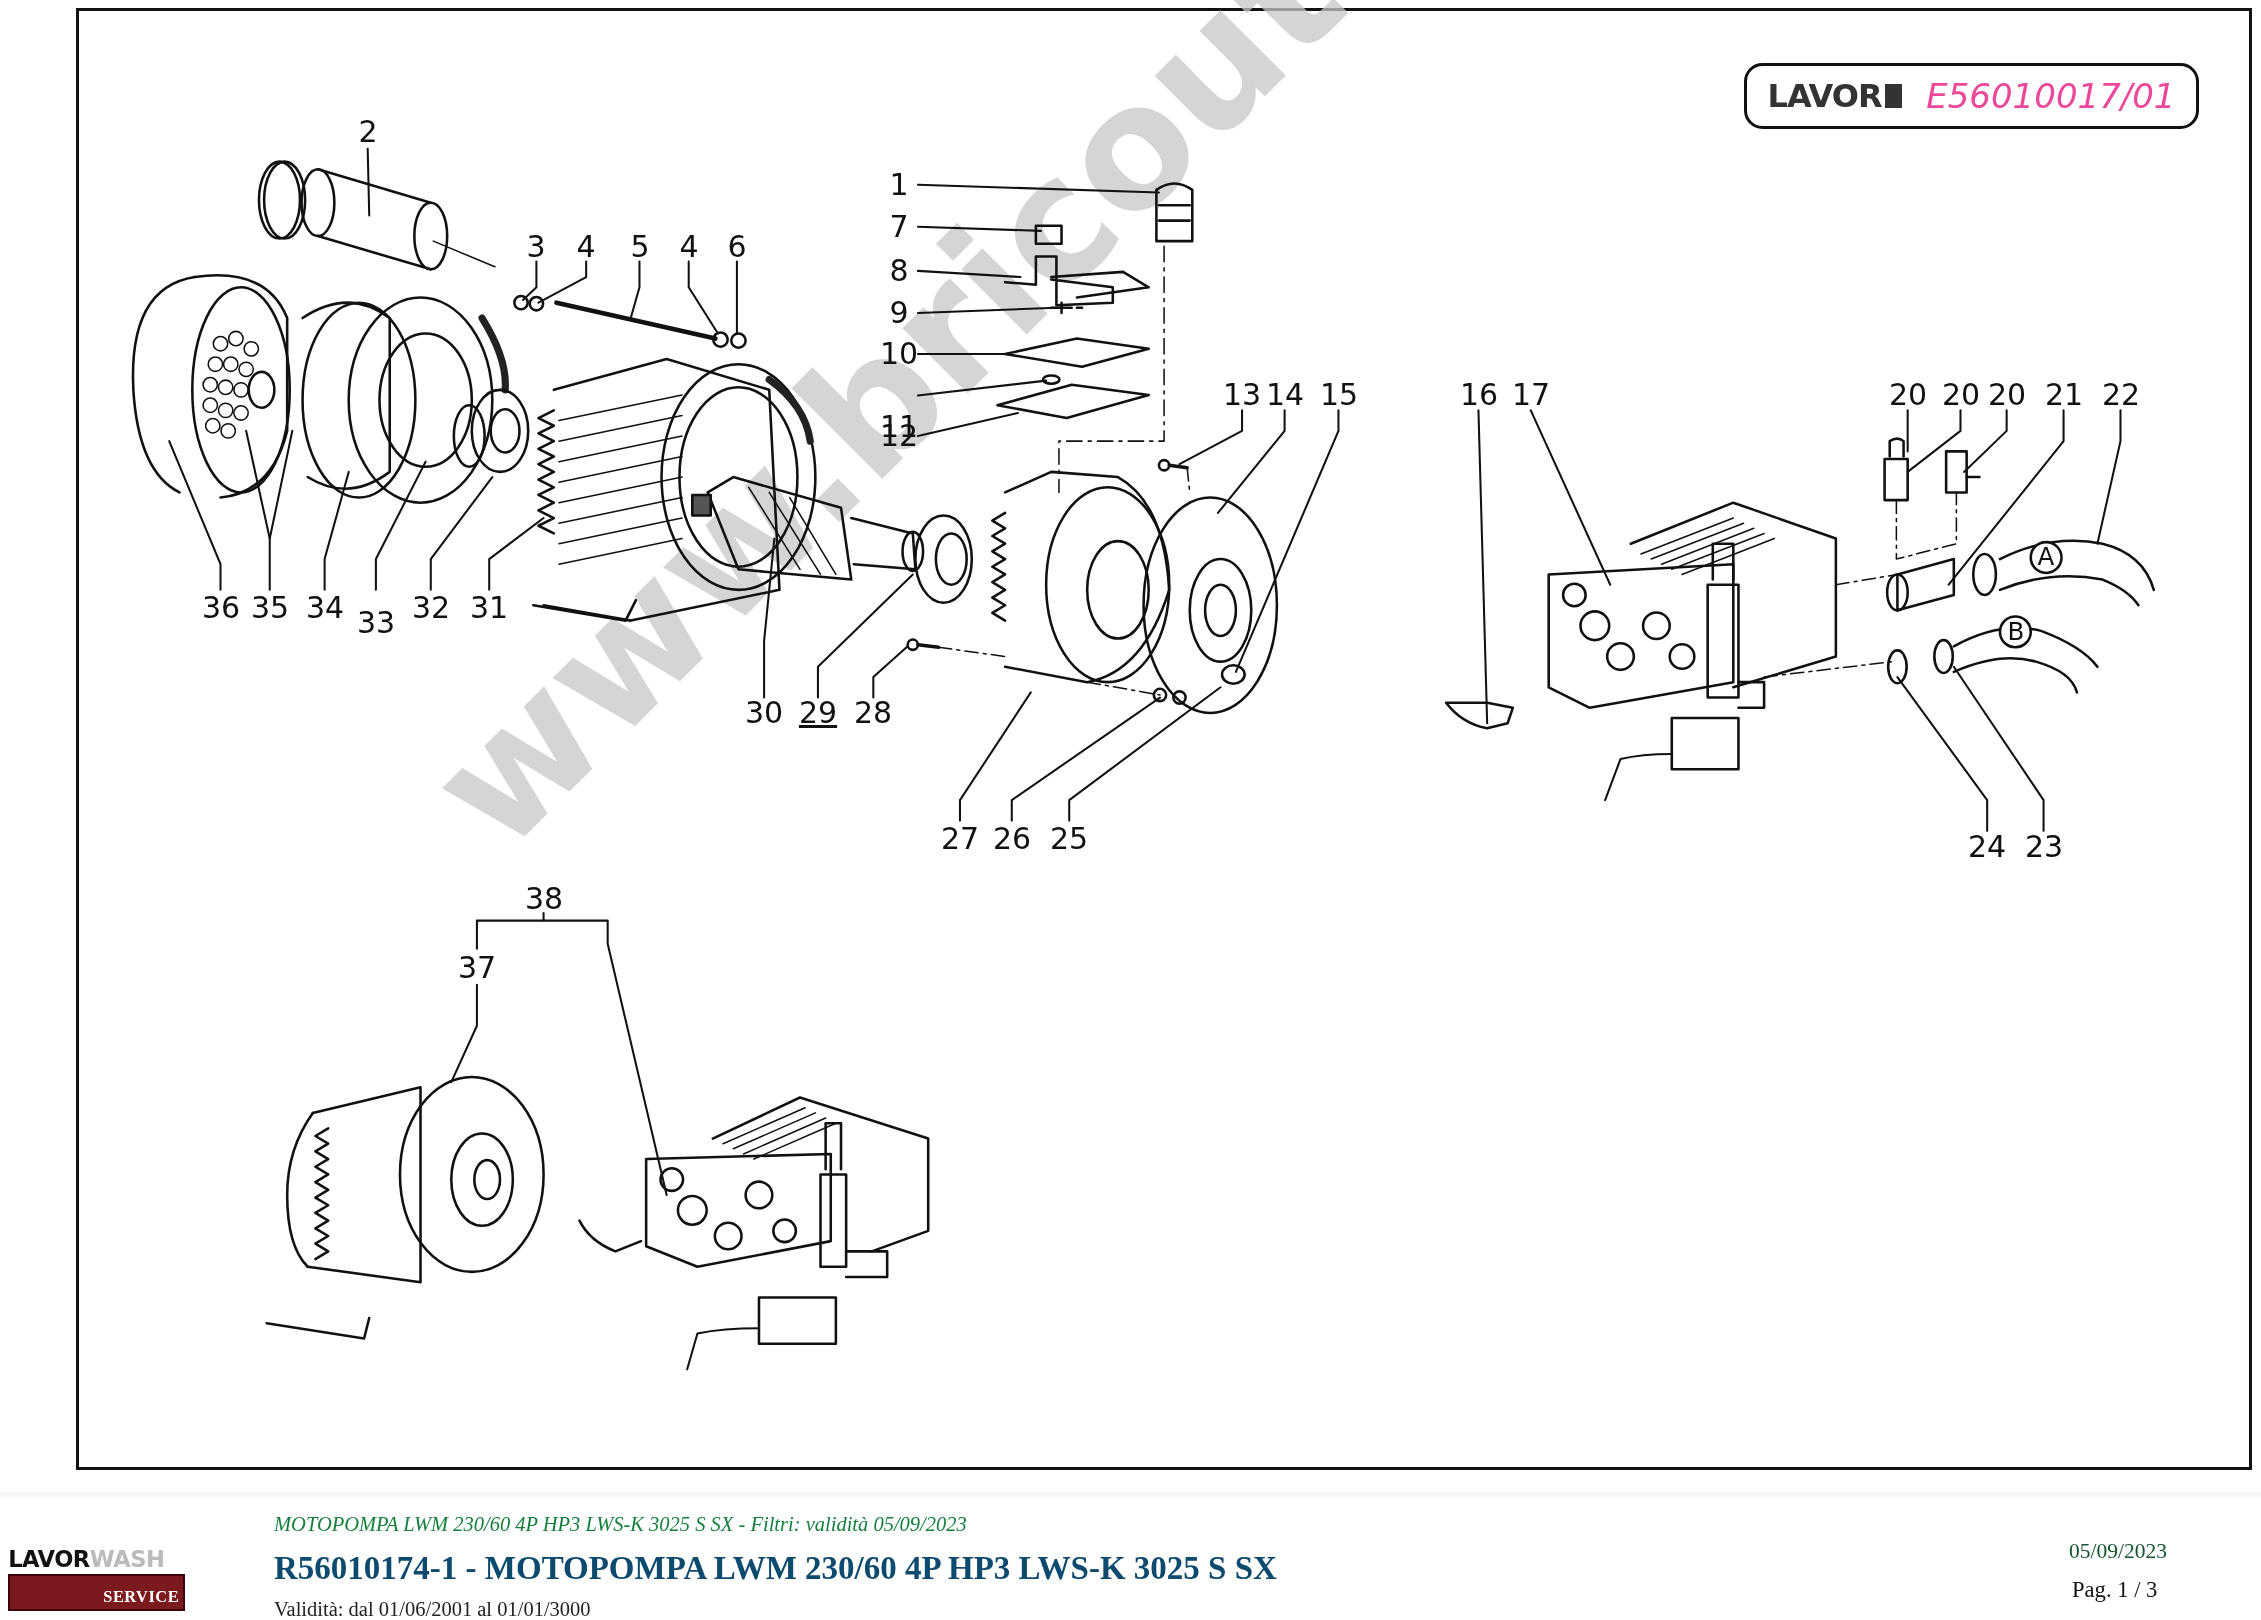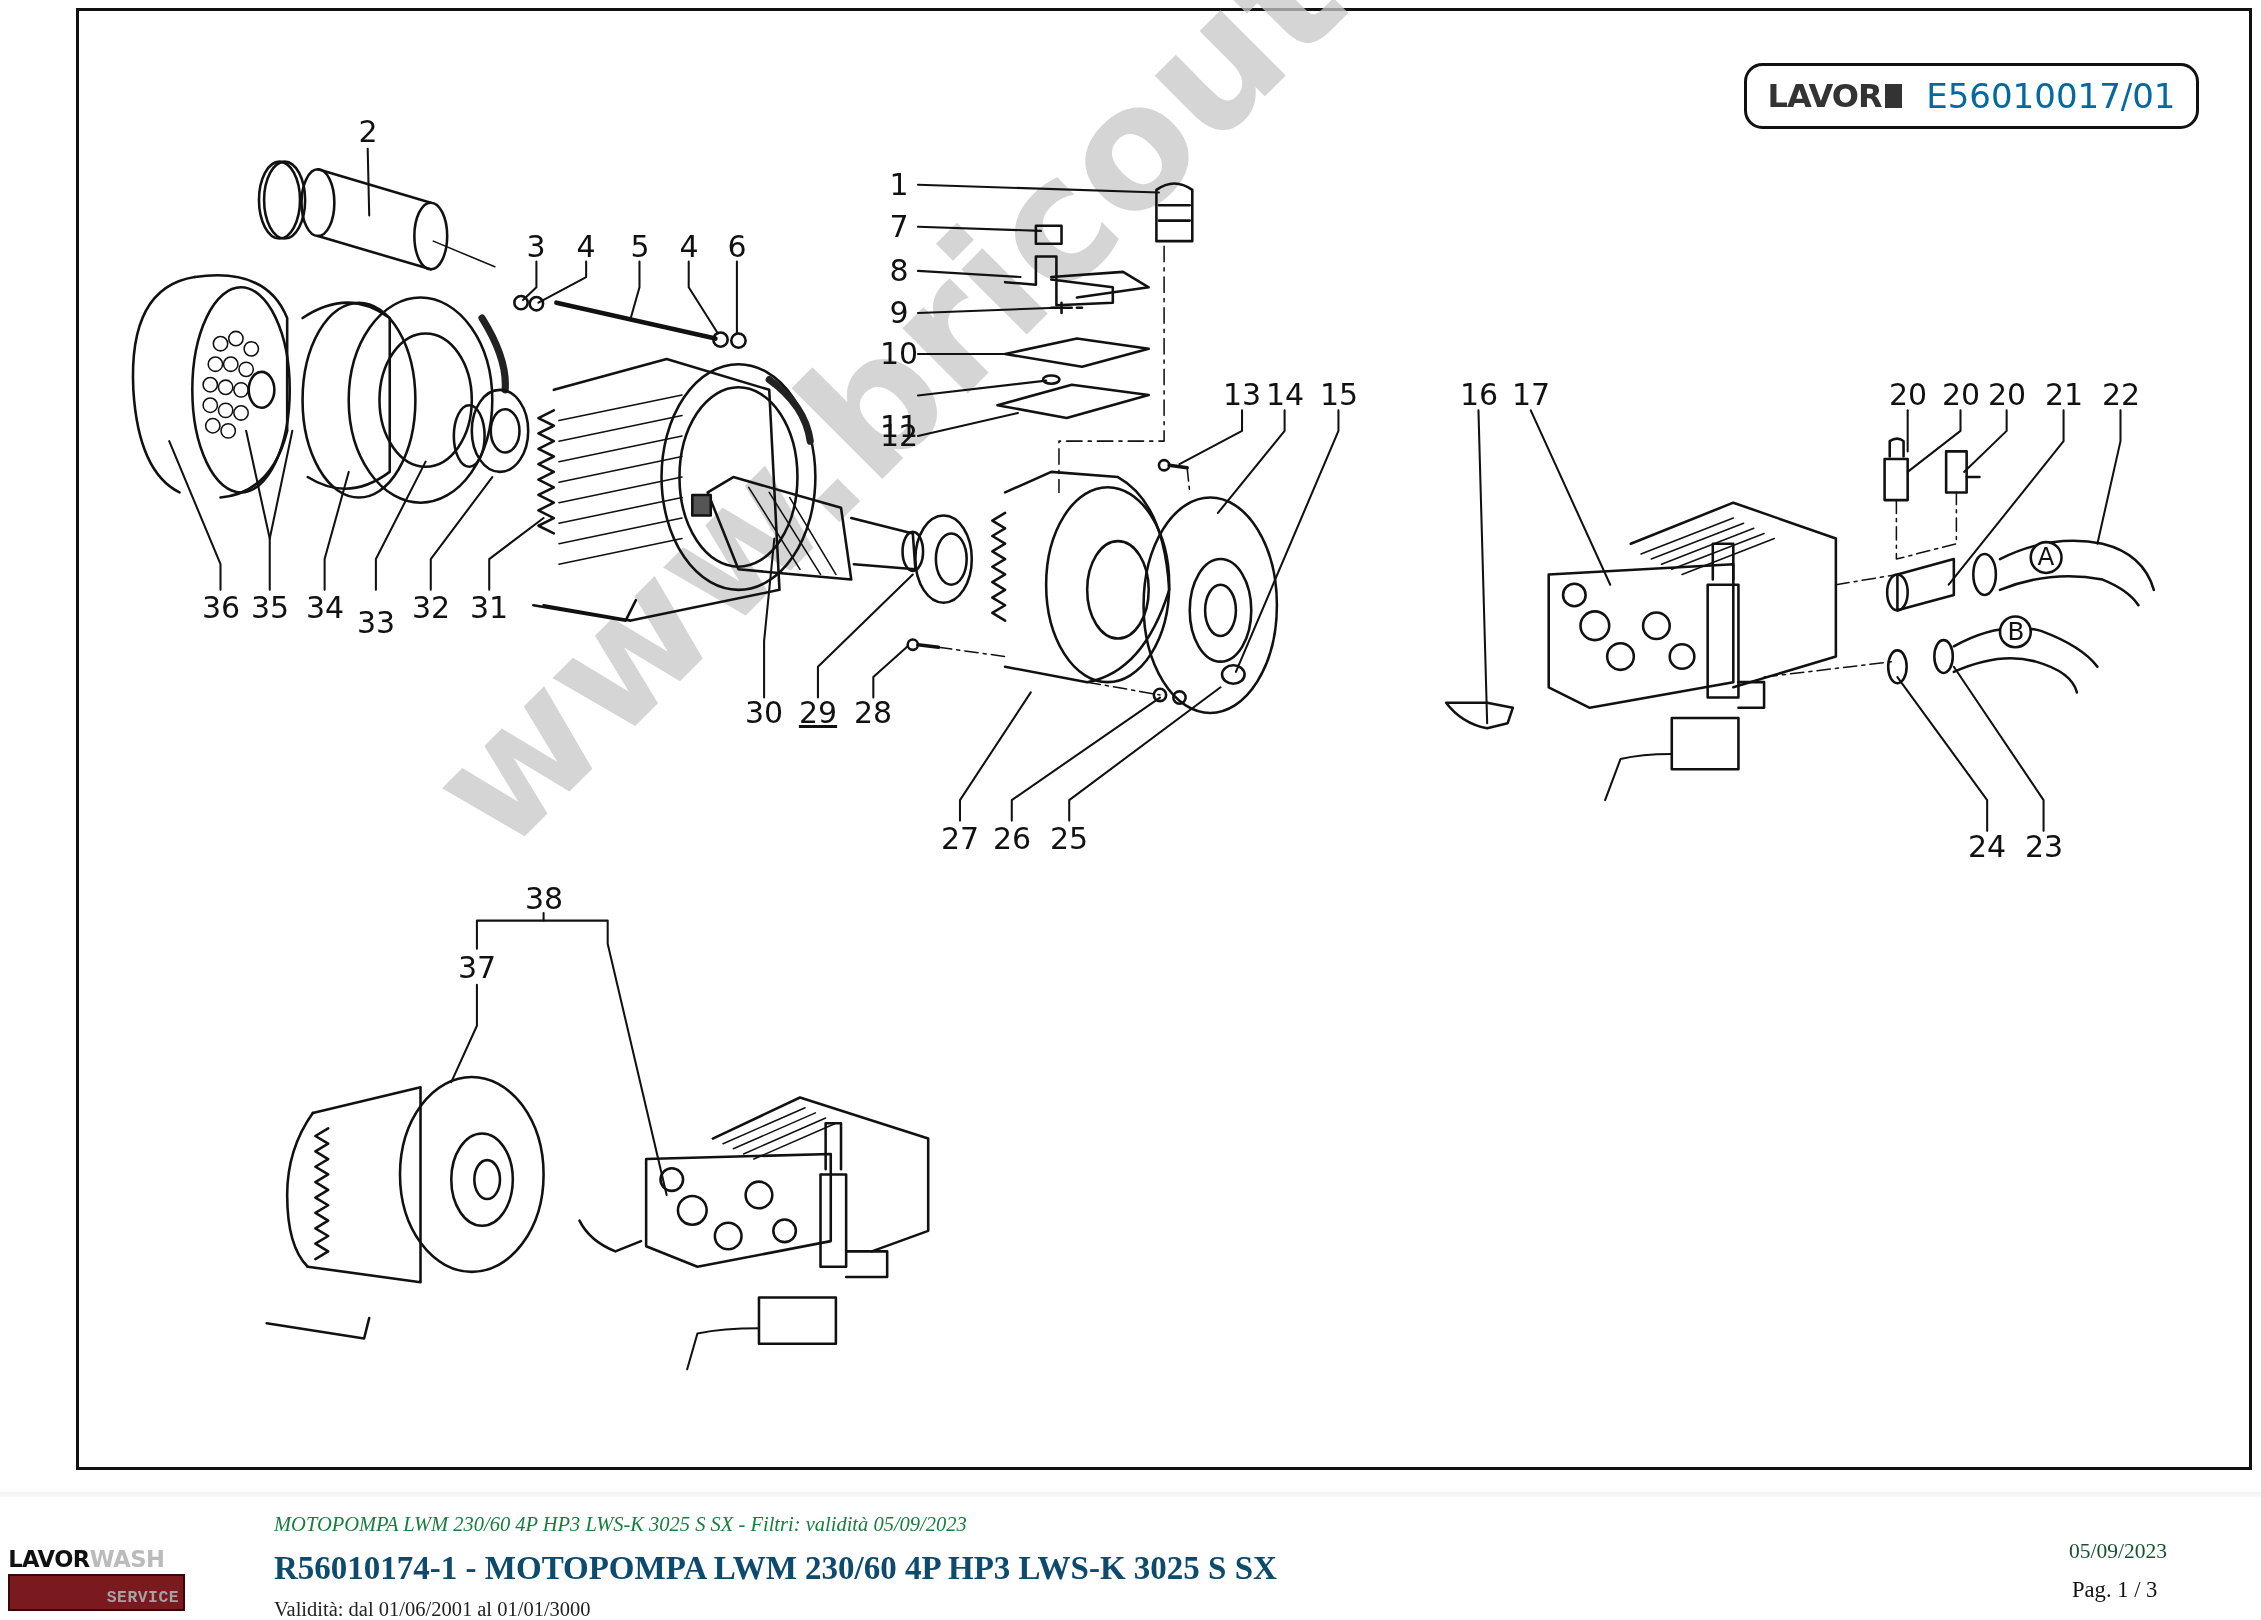--- a/index.html
+++ b/index.html
@@ -3,29 +3,29 @@
 <meta charset="utf-8">
 <style>
   html, body { margin:0; padding:0; background:#ffffff; }
   body { width:2261px; height:1620px; position:relative; overflow:hidden; font-family:"DejaVu Sans", sans-serif; }
   #frame { position:absolute; left:76px; top:7.7px; width:2176px; height:1462px; border:3.1px solid #111; box-sizing:border-box; background:#fff; }
   #drawing { position:absolute; left:0; top:0; width:2261px; height:1472px; }
   .callout { position:absolute; font-family:"DejaVu Sans", sans-serif; font-size:30px; color:#111; line-height:1; transform:translate(-50%,-50%); white-space:nowrap; }
   #code-box { position:absolute; left:1744px; top:63px; width:455px; height:66px; border:3.1px solid #111; border-radius:18.5px; box-sizing:border-box; display:flex; align-items:center; justify-content:space-between; padding:0 20.5px 0 20.5px; background:#fff; }
   #code-box .brand { font-family:"DejaVu Sans", sans-serif; font-weight:bold; font-size:32px; color:#333; letter-spacing:-1px; display:flex; align-items:center; }
   #code-box .brand .sq { display:inline-block; width:17.4px; height:23.6px; background:#333; margin-left:3.1px; border:1.5px solid #333; box-sizing:border-box; }
-  #code-box .code { font-family:"DejaVu Sans", sans-serif; font-size:34px; color:#0369a1; }
+  #code-box .code { font-family:"DejaVu Sans", sans-serif; font-size:34px; color:#ec4899;font-style:italic; }
   #watermark { position:absolute; left:462px; top:718px; font-family:"DejaVu Sans", sans-serif; font-weight:bold; font-size:169px; color:#c8c8c8; opacity:0.75; transform:rotate(-45deg); transform-origin:left center; white-space:nowrap; pointer-events:none; }
   #footer-sep { position:absolute; left:0; top:1492px; width:2261px; height:5.1px; background:linear-gradient(#f2f2f2,#fafafa); }
   #footer-logo { position:absolute; left:8.2px; top:1546px; width:180px; height:67px; }
   #footer-logo .top { font-family:"DejaVu Sans", sans-serif; font-weight:bold; font-size:22.6px; line-height:26px; letter-spacing:-0.5px; }
   #footer-logo .top .dark { color:#111; }
   #footer-logo .top .light { color:#bbb; }
   #footer-logo .bar { margin-top:2.1px; width:177px; height:37px; background:#7a1a1e; border:2.1px solid #3a0608; box-sizing:border-box; position:relative; }
-  #footer-logo .bar span { position:absolute; right:4.1px; bottom:2.1px; font-family:Liberation Mono, monospace; font-weight:bold; font-size:16.4px; color:#a3a3a3; letter-spacing:0.5px;margin-top:16px; }
+  #footer-logo .bar span { position:absolute; right:4.1px; bottom:2.1px; font-family:Liberation Serif, serif; font-weight:bold; font-size:16.4px; color:#ffffff; letter-spacing:0.5px;margin-top:16px; }
   #footer-subtitle { position:absolute; left:274px; top:1513px; font-family:"Liberation Serif", serif; font-style:italic; font-size:20.5px; color:#15803d; white-space:nowrap; }
   #footer-title { position:absolute; left:274px; top:1550px; font-family:"Liberation Serif", serif; font-weight:bold; font-size:33px; color:#0c4a6e; white-space:nowrap; }
   #footer-validity { position:absolute; left:274px; top:1598px; font-family:"Liberation Serif", serif; font-size:20.5px; color:#222; white-space:nowrap; }
   #footer-date { position:absolute; left:2069px; top:1539px; font-family:"Liberation Serif", serif; font-size:21.5px; color:#14532d; white-space:nowrap; }
   #footer-page { position:absolute; left:2072px; top:1577px; font-family:"Liberation Serif", serif; font-size:22.6px; color:#111; white-space:nowrap; }
 </style>
 </head>
 <body>
 
 <div id="frame"></div>

